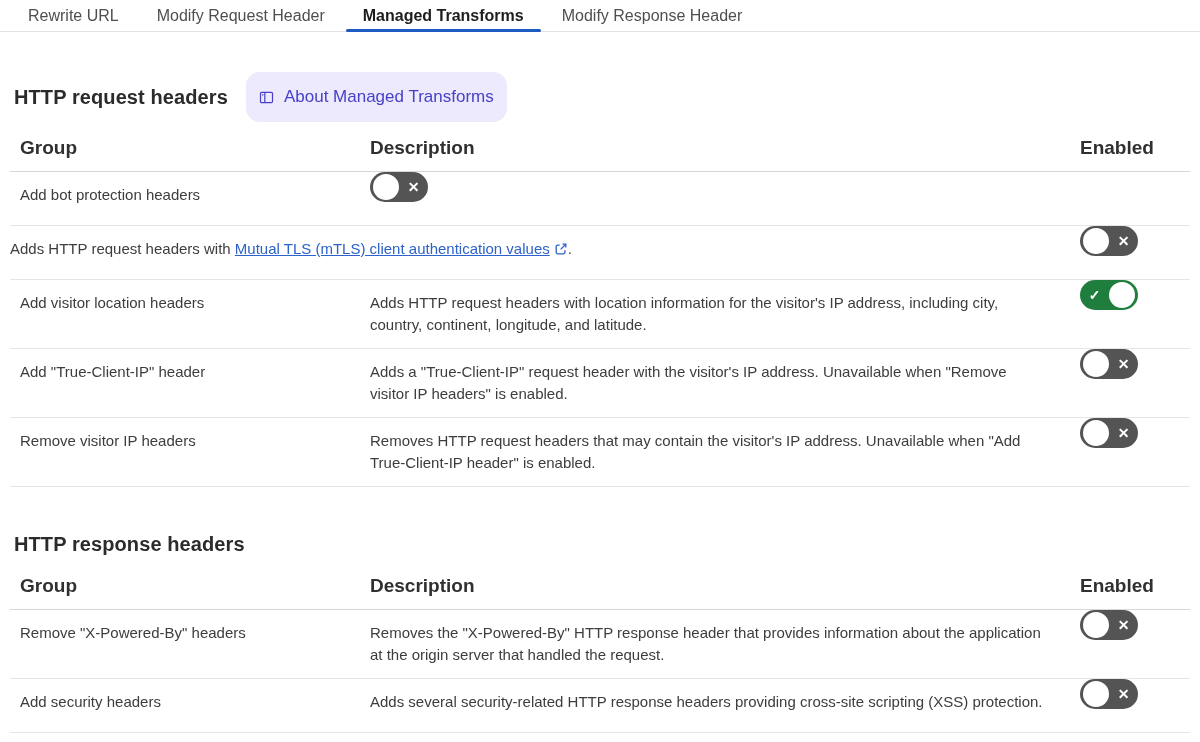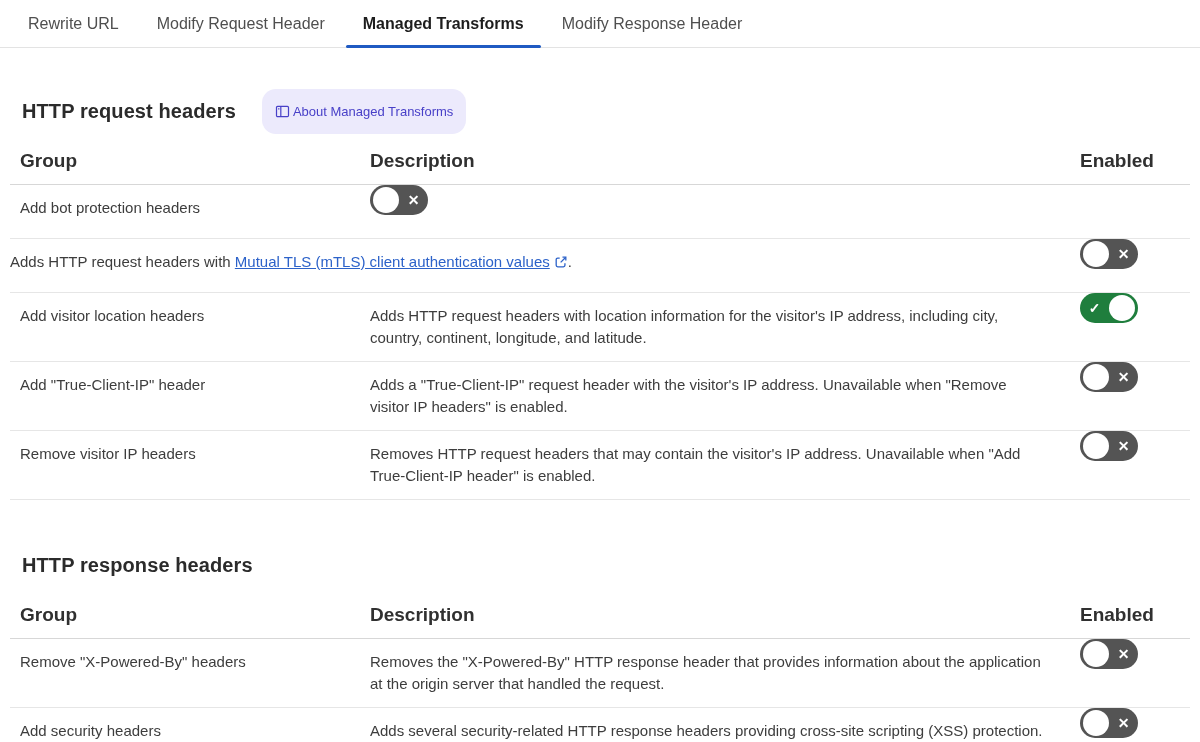--- a/index.html
+++ b/index.html
@@ -13,43 +13,43 @@
   *{box-sizing:border-box;}
   html,body{margin:0;padding:0;}
   body{
     width:1200px;height:742px;background:#ffffff;
     font-family:"Liberation Sans",sans-serif;color:#3d3d3d;
     overflow:hidden;
   }
   
   .tabbar{
     display:flex;align-items:stretch;gap:4px;
-    padding-left:11px;height:48px;
+    padding-left:11px;height:32px;
     border-bottom:1px solid #e3e3e3;
   }
   .tab{
     position:relative;display:flex;align-items:center;
     padding:0 17px;background:none;border:none;cursor:pointer;
     font-family:"Liberation Sans",sans-serif;
     font-size:16px;color:#4f4f4f;white-space:nowrap;
   }
   .tab.active{color:#1d1d1d;font-weight:600;}
   .tab.active::after{
     content:"";position:absolute;left:0;right:0;bottom:-1px;height:3px;
     background:var(--accent);border-radius:2px;
   }
   
   .content{padding:0 10px;}
   .section-head{display:flex;align-items:center;gap:14px;margin:42px 0 4px;}
   .section-head.first{margin-top:40px;}
-  h2{font-size:20px;font-weight:bold;color:#2b2b2b;margin:12px;letter-spacing:.1px;}
+  h2{font-size:20px;font-weight:bold;color:#2b2b2b;margin:4px;letter-spacing:.1px;}
   .badge{
-    display:inline-flex;align-items:center;gap:3px;
+    display:inline-flex;align-items:center;gap:10px;
     background:var(--badge-bg);color:var(--badge-fg);
-    font-size:13px;padding:15px 13px;border-radius:14px;
+    font-size:17px;padding:15px 13px;border-radius:14px;
     border:none;cursor:pointer;font-family:"Liberation Sans",sans-serif;
   }
   .badge svg{display:block;}
   
   .t-head{display:flex;border-bottom:1px solid #d7d7d7;}
   .th{
     font-size:19px;font-weight:bold;color:#303030;
     padding:11px 0 12px;
   }
   .tr{display:flex;align-items:flex-start;border-bottom:1px solid #e6e6e6;min-height:54px;}

